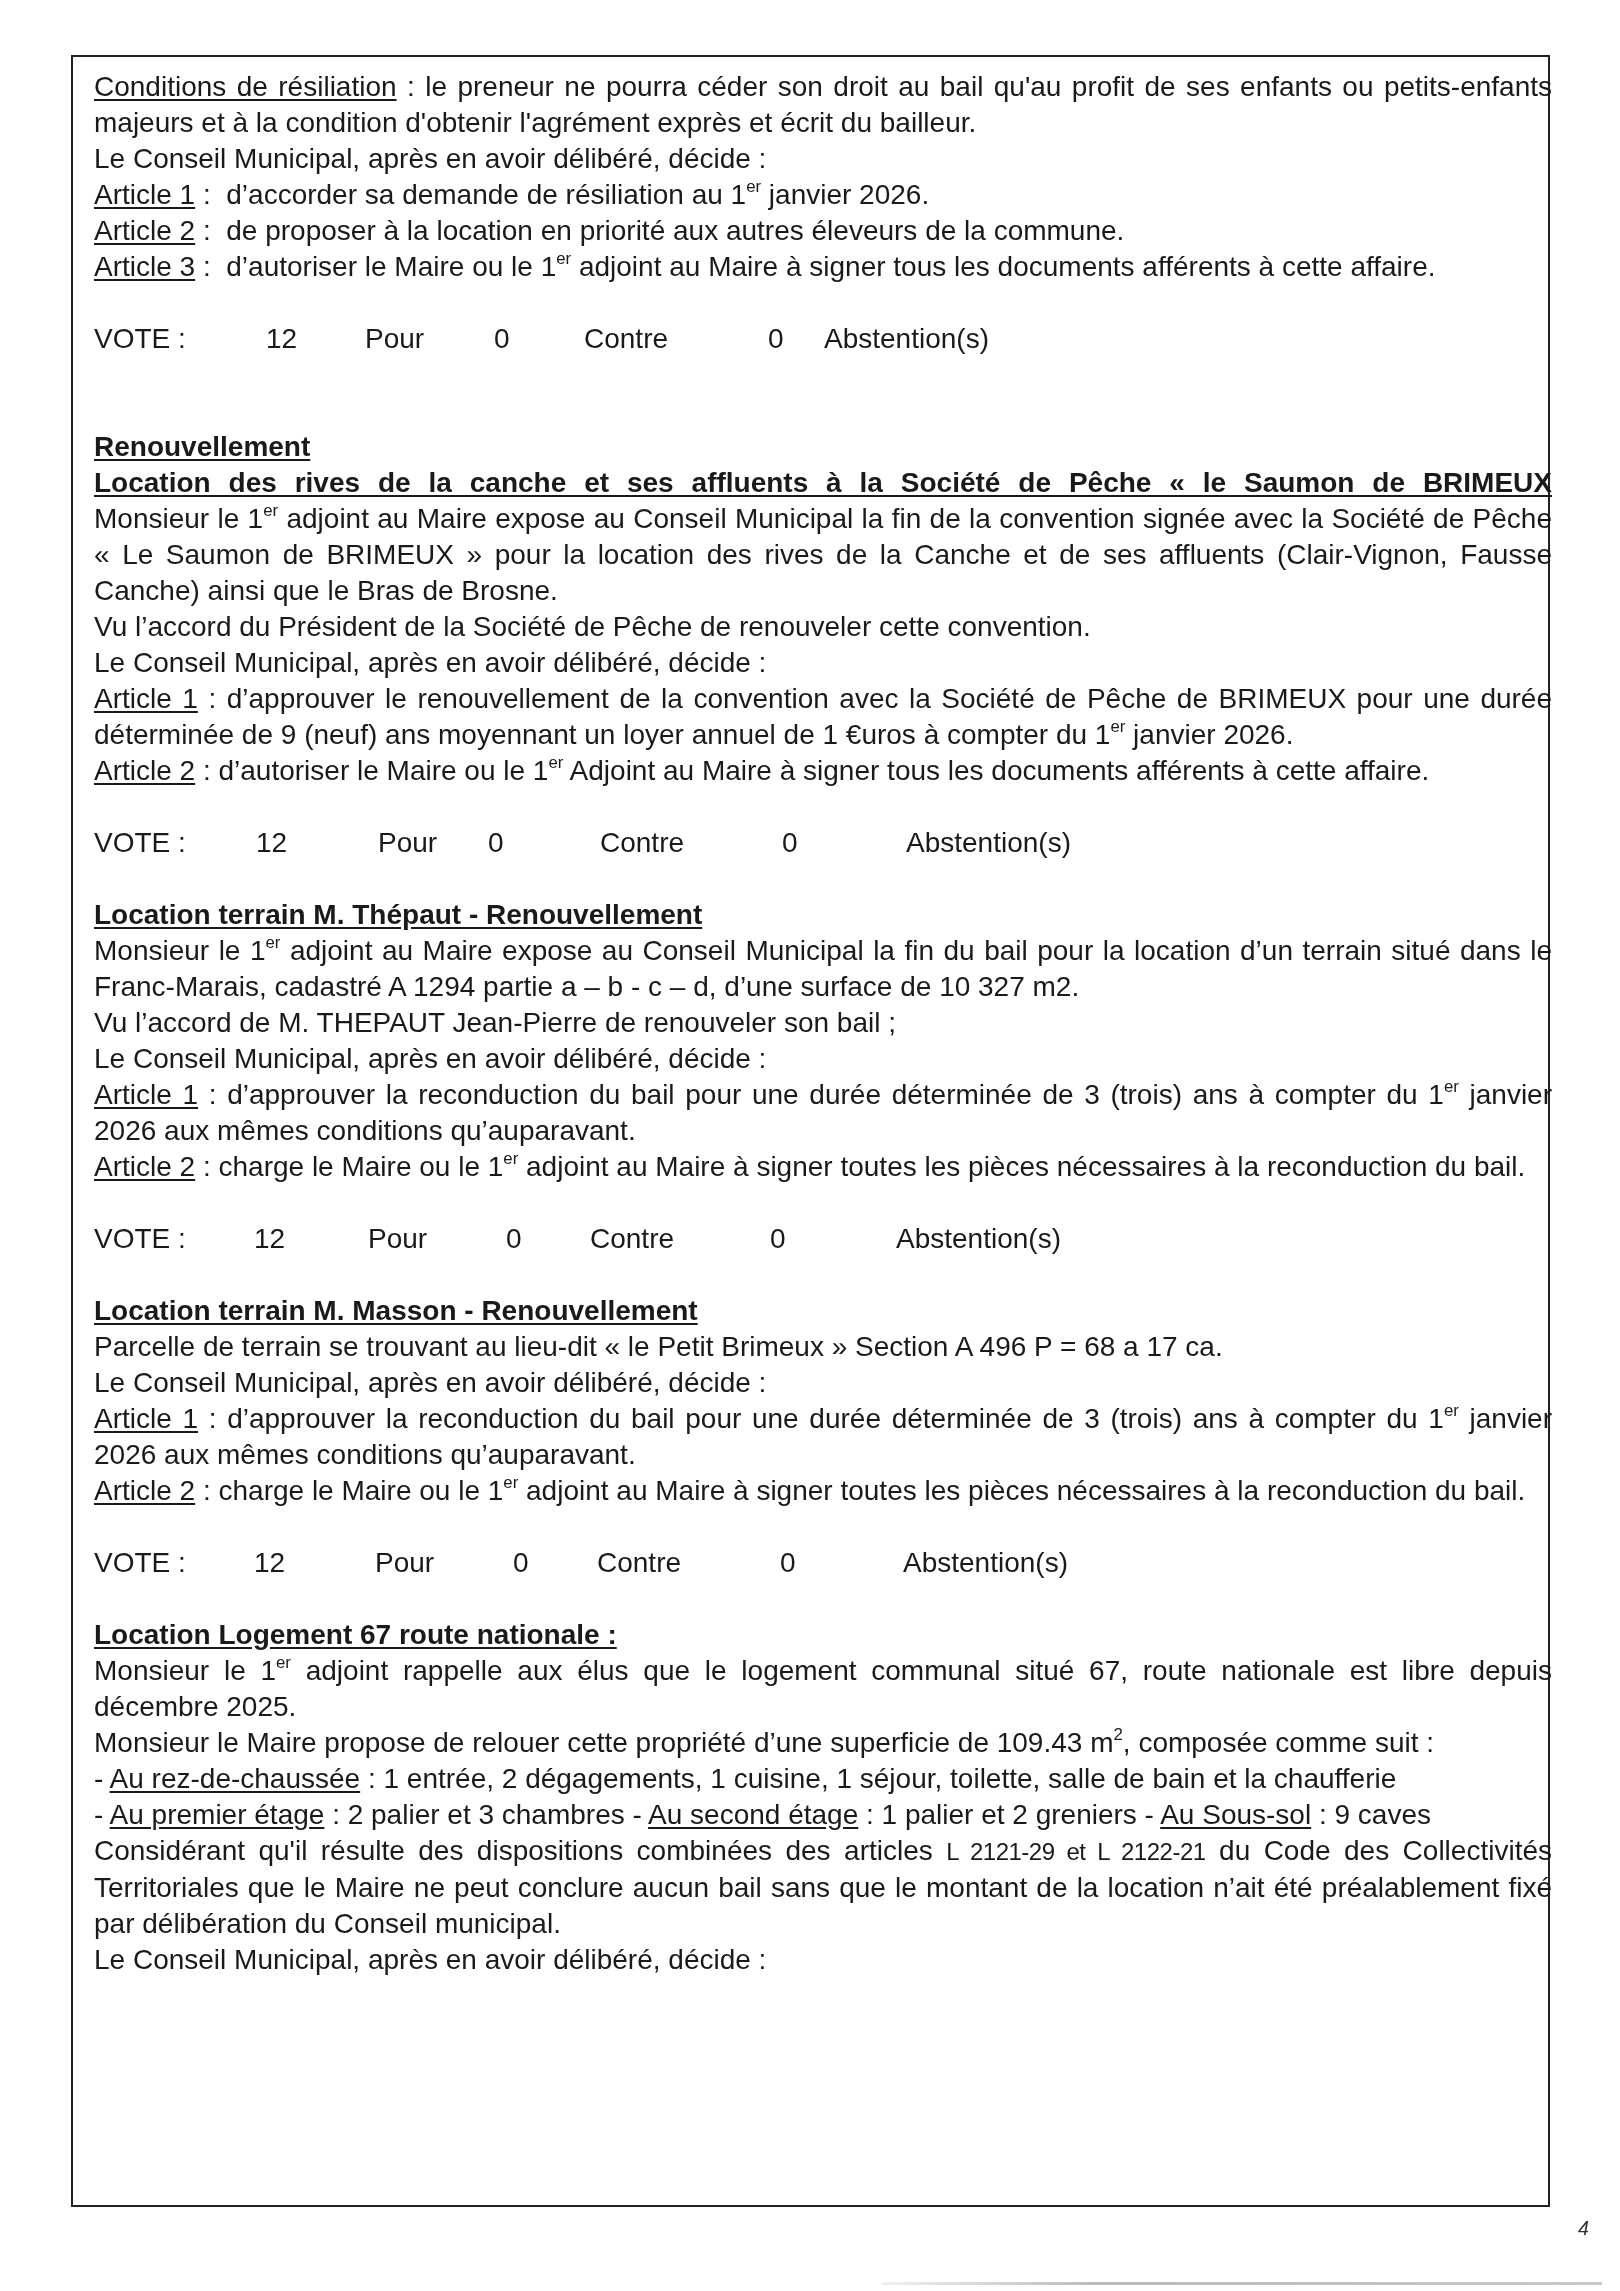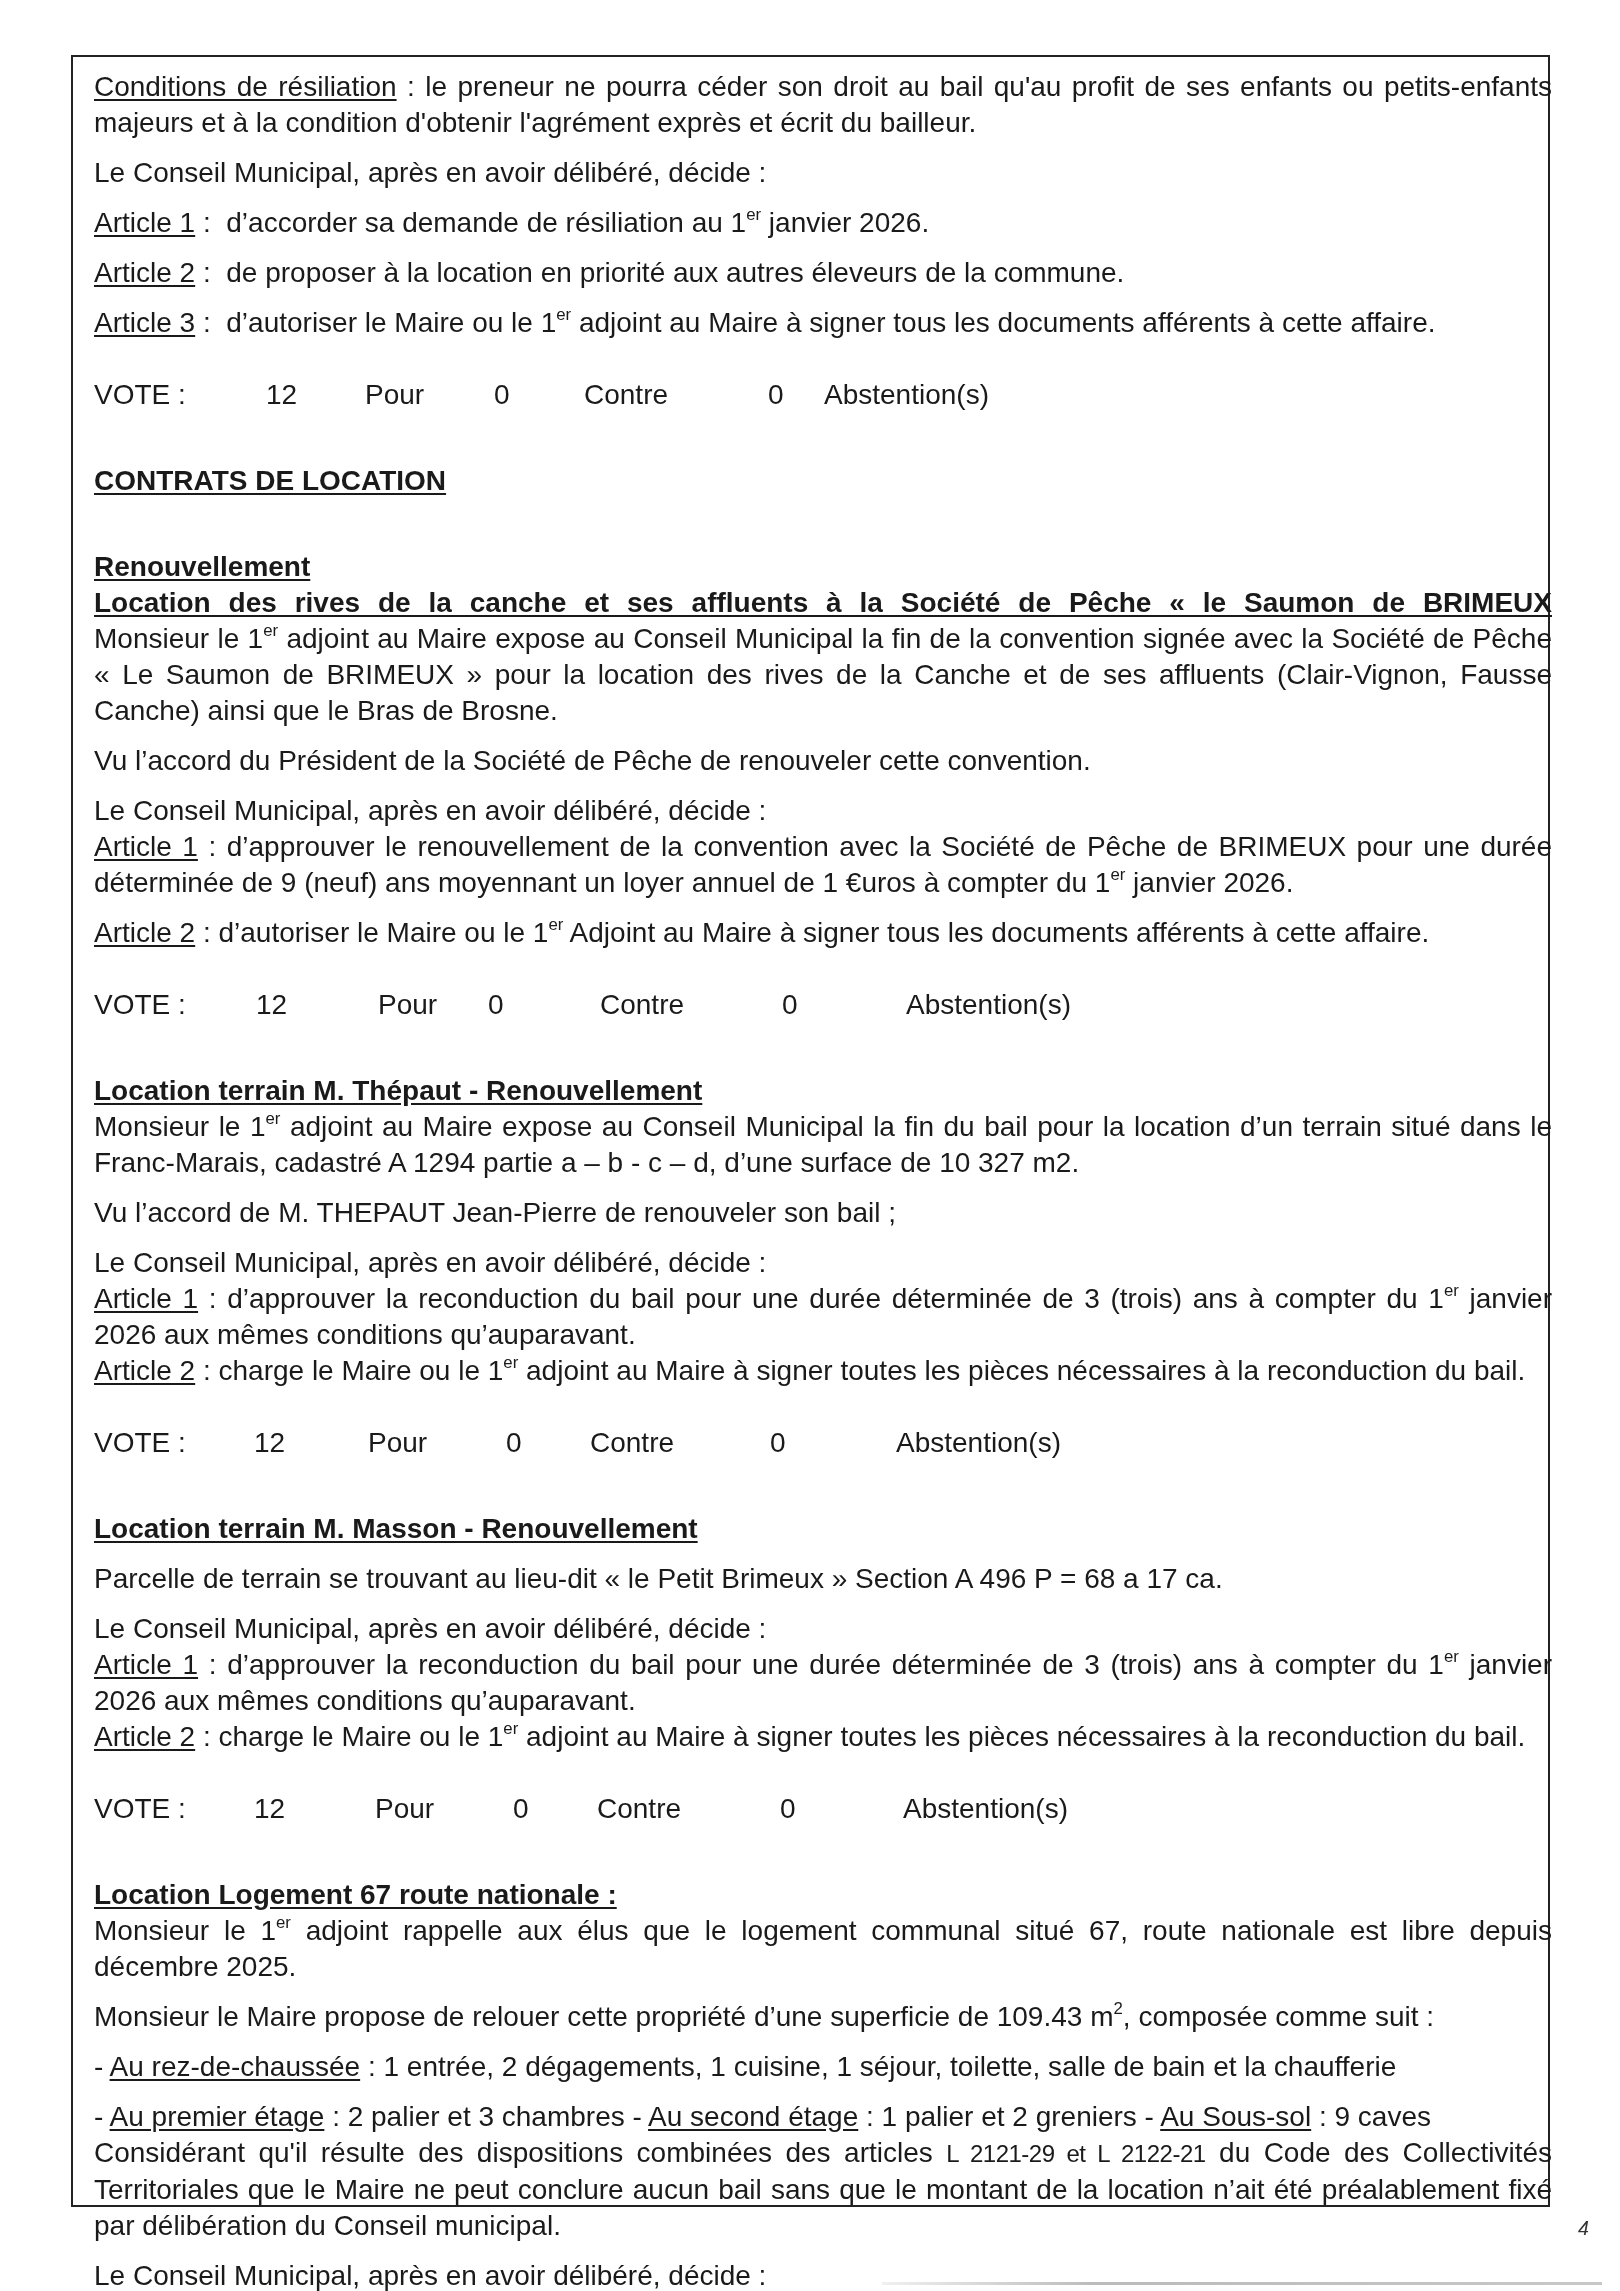--- a/index.html
+++ b/index.html
@@ -3,21 +3,21 @@
 <meta charset="utf-8">
 <style>
   html, body { margin:0; padding:0; background:#ffffff; }
   body { width:1620px; height:2292px; position:relative; overflow:hidden;
          font-family:"Liberation Sans", sans-serif; color:#1a1a1a; }
   .frame { position:absolute; left:71px; top:55px; width:1479px; height:2152px;
            border:2px solid #222; border-top-width:2.9px; border-bottom-width:2.9px; box-sizing:border-box; }
   .content { position:absolute; left:94px; top:69px; width:1458px;
              font-size:28px; line-height:36px; }
   .p { margin:0; text-align:justify; text-align-last:left; }
-  .p.nojust { text-align:left;margin-top:14px; }
+  .p.nojust { text-align:left; }
   .u { text-decoration:underline; text-underline-offset:2.9px; }
   .b { font-weight:bold; }
   sup { font-size:60%; line-height:0; vertical-align:super; position:relative; top:-2px; }
   .gap { height:36px; }
   .vote { position:relative; height:36px; margin:0; }
   .vote span { position:absolute; top:0; white-space:nowrap; }
   .small { font-size:24px; font-family:"Liberation Sans Narrow","Liberation Sans", sans-serif; letter-spacing:-0.5px; }
   .heading-just { text-align:justify; text-align-last:justify; }
   .pagenum { position:absolute; left:1578px; top:2217px; font-size:19.6px; font-style:italic; color:#333; }
   .scanline { position:absolute; left:882px; top:2282px; width:720px; height:2.9px;
@@ -40,21 +40,20 @@
     <span style="left:0">VOTE :</span>
     <span style="left:172px">12</span>
     <span style="left:271px">Pour</span>
     <span style="left:400px">0</span>
     <span style="left:490px">Contre</span>
     <span style="left:674px">0</span>
     <span style="left:730px">Abstention(s)</span>
   </div>
   <div class="gap"></div>
 
-  <p class="p nojust b u">CONTRATS DE LOCATION</p>
   <div class="gap"></div>
 
   <p class="p nojust b u">Renouvellement</p>
   <p class="p b u heading-just">Location des rives de la canche et ses affluents à la Société de Pêche « le Saumon de BRIMEUX</p>
   <p class="p"><span>Monsieur le 1</span><sup>er</sup><span> adjoint au Maire expose au Conseil Municipal la fin de la convention signée avec la Société de Pêche « Le Saumon de BRIMEUX » pour la location des rives de la Canche et de ses affluents (Clair-Vignon, Fausse Canche) ainsi que le Bras de Brosne.</span></p>
   <p class="p nojust">Vu l’accord du Président de la Société de Pêche de renouveler cette convention.</p>
   <p class="p nojust">Le Conseil Municipal, après en avoir délibéré, décide :</p>
   <p class="p"><span class="u">Article 1</span><span> : d’approuver le renouvellement de la convention avec la Société de Pêche de BRIMEUX pour une durée déterminée de 9 (neuf) ans moyennant un loyer annuel de 1 €uros à compter du 1</span><sup>er</sup><span> janvier 2026.</span></p>
   <p class="p nojust"><span class="u">Article 2</span><span> : d’autoriser le Maire ou le 1</span><sup>er</sup><span> Adjoint au Maire à signer tous les documents afférents à cette affaire.</span></p>
   <div class="gap"></div>

